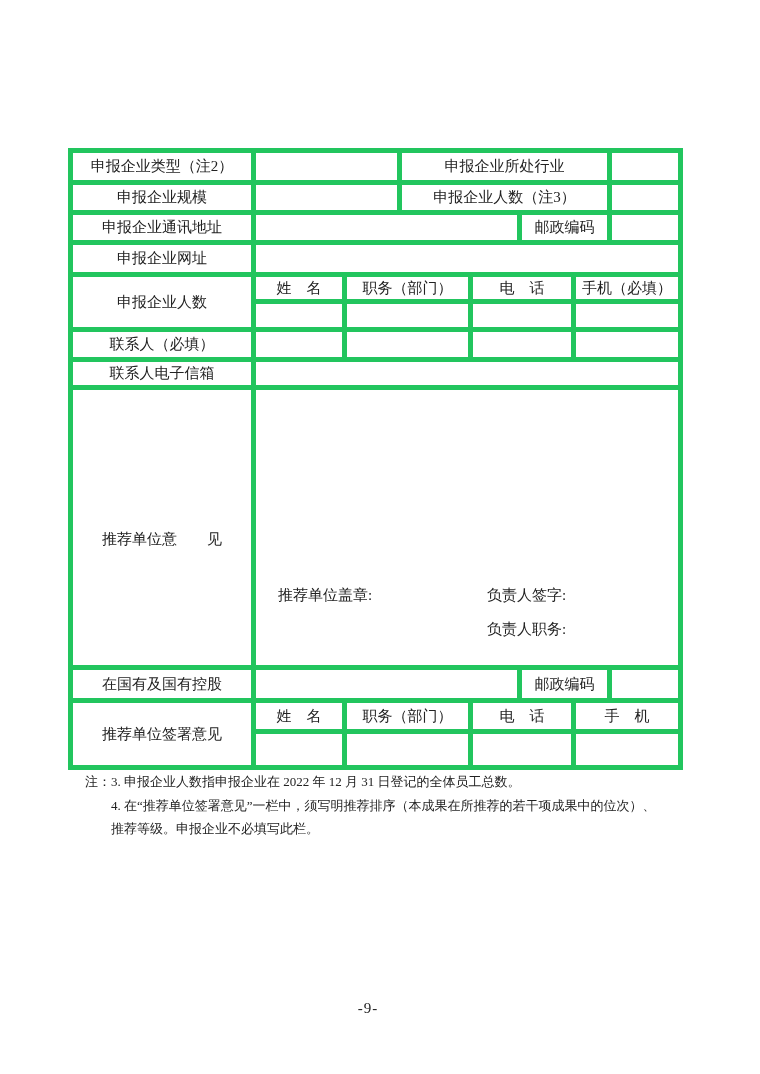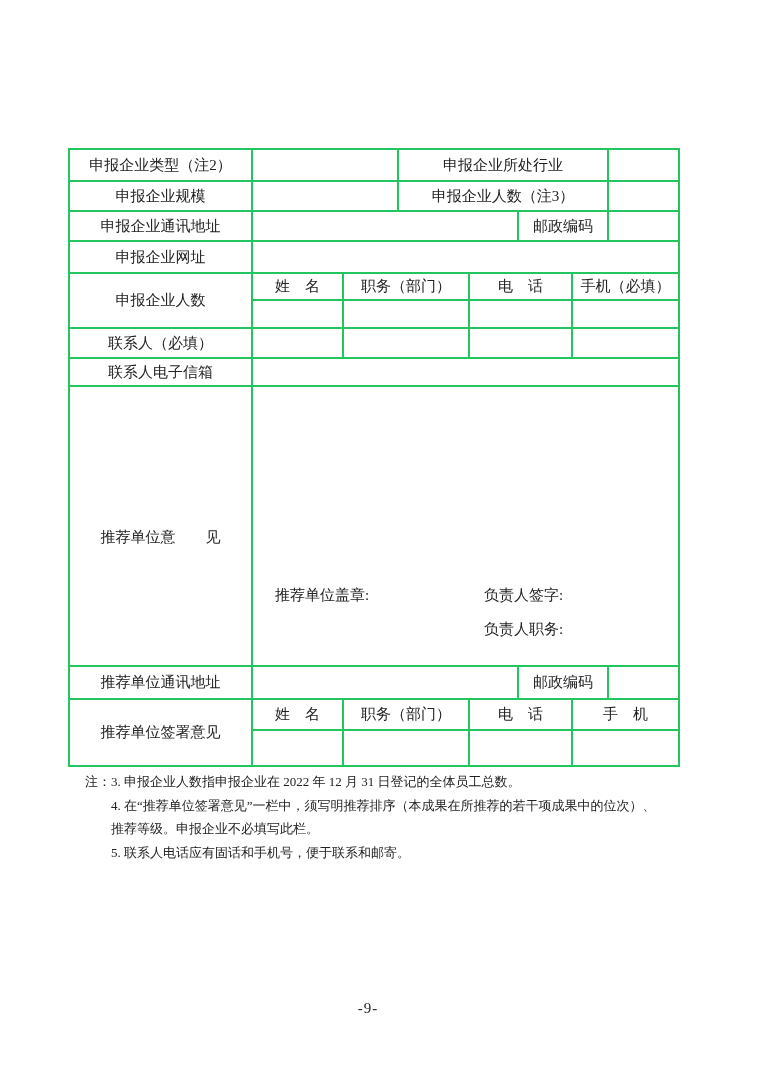--- a/index.html
+++ b/index.html
@@ -13,21 +13,21 @@
   .page { position: absolute; left: 0; top: 0; width: 760px; height: 1074px; background: #fff; }
 
   table.form {
     position: absolute; left: 68px; top: 148px;
     width: 610px;
     border-collapse: collapse;
     table-layout: fixed;
     font-size: 15px;
   }
   table.form td {
-    border: 2px solid #22c55e;
+    border: 5px solid #22c55e;
     padding: 0;
     vertical-align: middle;
     text-align: center;
     line-height: 1.25;
     overflow: hidden;
   }
   td.label-cell { text-align: center; }
 
   
   td.opinion-cell { position: relative; }
@@ -138,21 +138,21 @@
         </div>
       </td>
       <td colspan="7" class="opinion-cell">
         <span class="opinion-seal">推荐单位盖章:</span>
         <span class="opinion-sign">负责人签字:</span>
         <span class="opinion-title">负责人职务:</span>
       </td>
     </tr>
 
     <tr style="height:33px">
-      <td class="label-cell">推荐单位通讯地址</td>
+      <td class="label-cell">在国有及国有控股</td>
       <td colspan="4"></td>
       <td colspan="2" class="label-cell">邮政编码</td>
       <td></td>
     </tr>
 
     <tr style="height:31px">
       <td rowspan="2" class="label-cell">推荐单位签署意见</td>
       <td>姓　名</td>
       <td colspan="2">职务（部门）</td>
       <td colspan="2">电　话</td>
@@ -170,20 +170,17 @@
   <div class="notes">
     <div class="note-item">
       <span class="note-prefix">注：</span>
     </div>
     <div class="note-item">
       <span>3. 申报企业人数指申报企业在 2022 年 12 月 31 日登记的全体员工总数。</span>
     </div>
     <div class="note-item">
       <span>4. 在“推荐单位签署意见”一栏中，须写明推荐排序（本成果在所推荐的若干项成果中的位次）、推荐等级。申报企业不必填写此栏。</span>
     </div>
-    <div class="note-item">
-      <span>5. 联系人电话应有固话和手机号，便于联系和邮寄。</span>
-    </div>
   </div>
 
   <div class="page-number">-9-</div>
 
 </div>
 
 </body></html>

